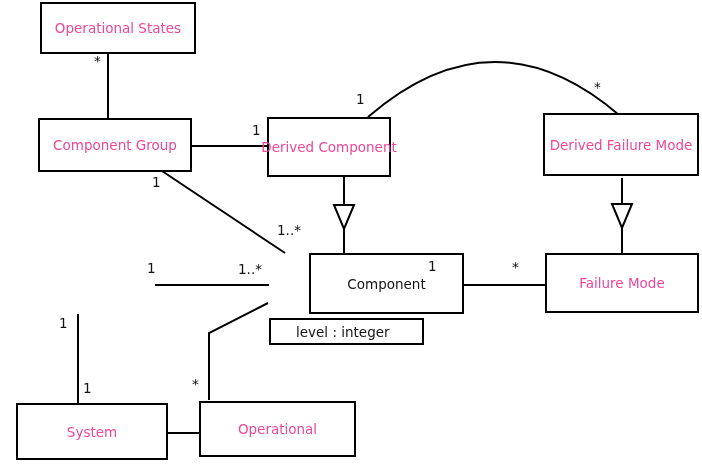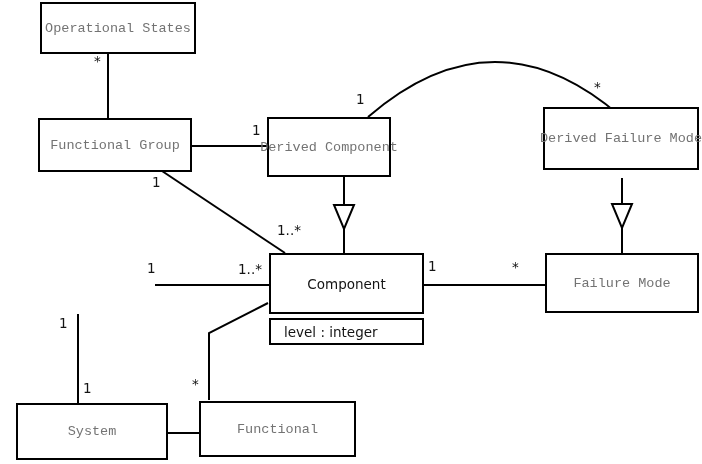--- a/index.html
+++ b/index.html
@@ -39,23 +39,22 @@
     box-sizing: border-box;
     display: flex;
     flex-direction: column;
   }
   .uml-class-name {
     flex: 1;
     display: flex;
     align-items: center;
     justify-content: center;
     font-size: 13.5px;
-    color: #737373;
+    color: #ec4899;
     white-space: nowrap;
-    font-family: Liberation Mono, monospace;
   }
   
   .uml-class-group {
     position: absolute;
     box-sizing: border-box;
   }
   .uml-compartment {
     position: absolute;
     left: 0;
     width: 100%;
@@ -63,24 +62,25 @@
     border: 2px solid #000000;
     box-sizing: border-box;
     display: flex;
     align-items: center;
     font-size: 13.5px;
     color: #141414;
     white-space: nowrap;
   }
   .uml-compartment.name-part {
     justify-content: center;
+    margin-left: 40px;
   }
   .uml-compartment.attr-part {
     justify-content: flex-start;
-    padding-left: 13px;
+    padding-left: 25px;
   }
   .mult {
     position: absolute;
     font-size: 13.5px;
     line-height: 1;
     color: #141414;
     white-space: nowrap;
   }
 </style>
 </head>
@@ -102,47 +102,47 @@
     <path d="M78 314 V403"></path>
     <path d="M209 400 V333 L268 303"></path>
     <path d="M154 433 H199"></path>
   </svg>
 
   <div class="uml-class" style="left:40px; top:2px; width:156px; height:52px;">
     <div class="uml-class-name">Operational States</div>
   </div>
 
   <div class="uml-class" style="left:38px; top:118px; width:154px; height:54px;">
-    <div class="uml-class-name">Functional Group</div>
+    <div class="uml-class-name">Component Group</div>
   </div>
 
   <div class="uml-class" style="left:267px; top:117px; width:124px; height:60px;">
     <div class="uml-class-name">Derived Component</div>
   </div>
 
-  <div class="uml-class" style="left:543px; top:107px; width:156px; height:63px;">
+  <div class="uml-class" style="left:543px; top:113px; width:156px; height:63px;">
     <div class="uml-class-name">Derived Failure Mode</div>
   </div>
 
 
   <div class="uml-class-group" style="left:269px; top:253px; width:155px; height:93px;">
     <div class="uml-compartment name-part" style="top:0; height:61px;">Component</div>
     <div class="uml-compartment attr-part" style="top:65px; height:27px;">level : integer</div>
   </div>
 
   <div class="uml-class" style="left:545px; top:253px; width:154px; height:60px;">
     <div class="uml-class-name">Failure Mode</div>
   </div>
 
   <div class="uml-class" style="left:16px; top:403px; width:152px; height:57px;">
     <div class="uml-class-name">System</div>
   </div>
 
   <div class="uml-class" style="left:199px; top:401px; width:157px; height:56px;">
-    <div class="uml-class-name">Functional</div>
+    <div class="uml-class-name">Operational</div>
   </div>
 
   <span class="mult" style="left:94px;  top:55px;">*</span>
   <span class="mult" style="left:252px; top:124px;">1</span>
   <span class="mult" style="left:152px; top:176px;">1</span>
   <span class="mult" style="left:356px; top:93px;">1</span>
   <span class="mult" style="left:594px; top:81px;">*</span>
   <span class="mult" style="left:277px; top:224px;">1..*</span>
   <span class="mult" style="left:238px; top:263px;">1..*</span>
   <span class="mult" style="left:147px; top:262px;">1</span>

